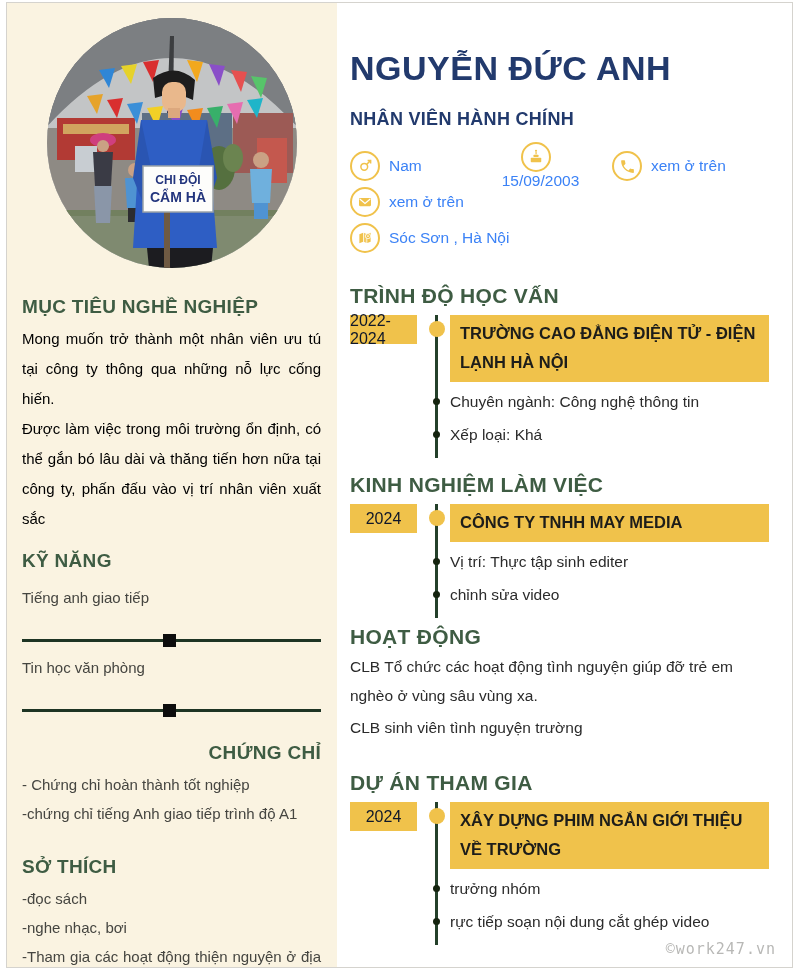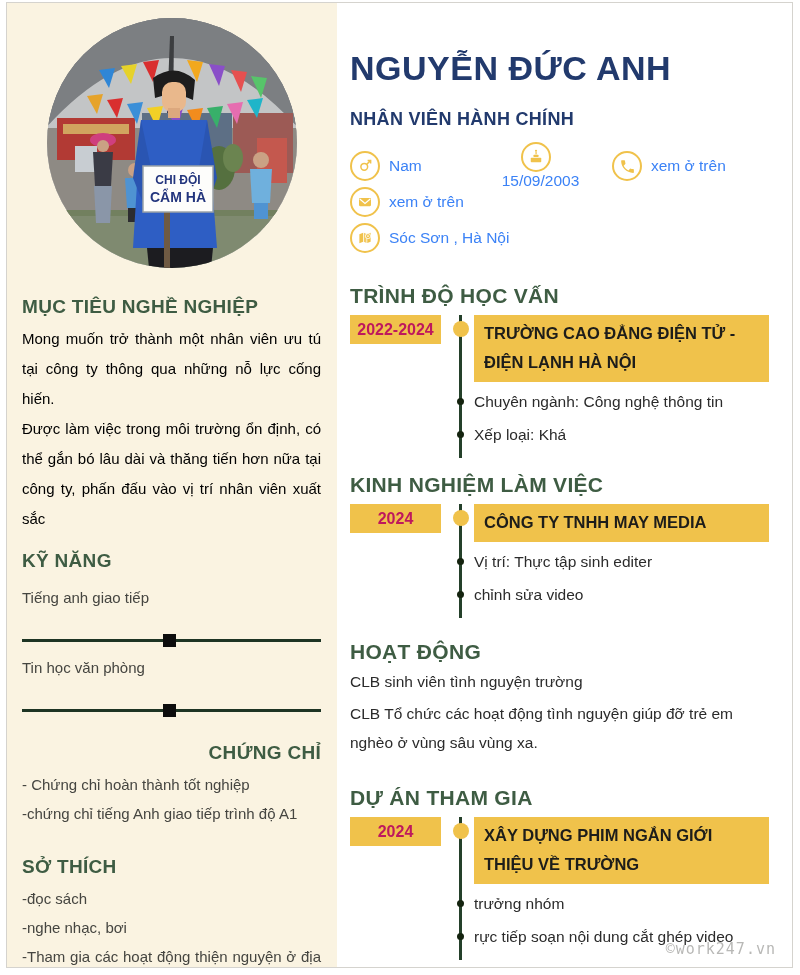--- a/index.html
+++ b/index.html
@@ -62,26 +62,26 @@
     width:30px; height:30px; border:2.5px solid #f0c24b; border-radius:50%;
     display:flex; align-items:center; justify-content:center; flex-shrink:0;
   }
   .c-text { margin-left:9px; font-size:15.5px; color:#3b82f6; white-space:nowrap; }
   .m-heading {
     color:#3e5c43; font-size:21px; line-height:25px; font-weight:bold;
     letter-spacing:.3px; margin:0;
   }
   .m-heading.edu  { margin-top:30px; }
   .m-heading.exp  { margin-top:14px; }
-  .m-heading.act  { margin-top:21px; }
+  .m-heading.act  { margin-top:6px; }
   .m-heading.proj { margin-top:28px; }
   .entry { display:flex; align-items:flex-start; margin-top:7px; }
   .badge {
-    width:91px; height:29px; background:#f0c24b; color:#be185d;
-    font-size:16px; font-weight:700; display:flex; align-items:center;
+    width:67px; height:29px; background:#f0c24b; color:#0f172a;
+    font-size:16px; font-weight:400; display:flex; align-items:center;
     justify-content:center; flex-shrink:0;
   }
   .tl { margin-left:18px; border-left:3px solid #24402a; flex:1; padding-bottom:10px; }
   .tl-title { position:relative; padding-left:12px; }
   .tl-title .dot-yellow {
     position:absolute; left:-9.5px; top:6px; width:16px; height:16px;
     border-radius:50%; background:#f0c24b;
   }
   .hl-block {
     background:#f0c24b; color:#1d1d1a; font-weight:bold; font-size:16.5px;
@@ -313,22 +313,22 @@
           <span>Vị trí: Thực tập sinh editer</span>
         </div>
         <div class="tl-bullet">
           <span class="dot"></span>
           <span>chỉnh sửa video</span>
         </div>
       </div>
     </div>
 
     <h2 class="m-heading act">HOẠT ĐỘNG</h2>
+    <div class="act-line">CLB Tổ chức các hoạt động tình nguyện giúp đỡ trẻ em nghèo ở vùng sâu vùng xa.</div>
     <div class="act-line">CLB sinh viên tình nguyện trường</div>
-    <div class="act-line">CLB Tổ chức các hoạt động tình nguyện giúp đỡ trẻ em nghèo ở vùng sâu vùng xa.</div>
 
     <h2 class="m-heading proj">DỰ ÁN THAM GIA</h2>
     <div class="entry">
       <div class="badge">2024</div>
       <div class="tl">
         <div class="tl-title">
           <span class="dot-yellow"></span>
           <div class="hl-block">XÂY DỰNG PHIM NGẮN GIỚI THIỆU VỀ TRƯỜNG</div>
         </div>
         <div class="tl-bullet">

